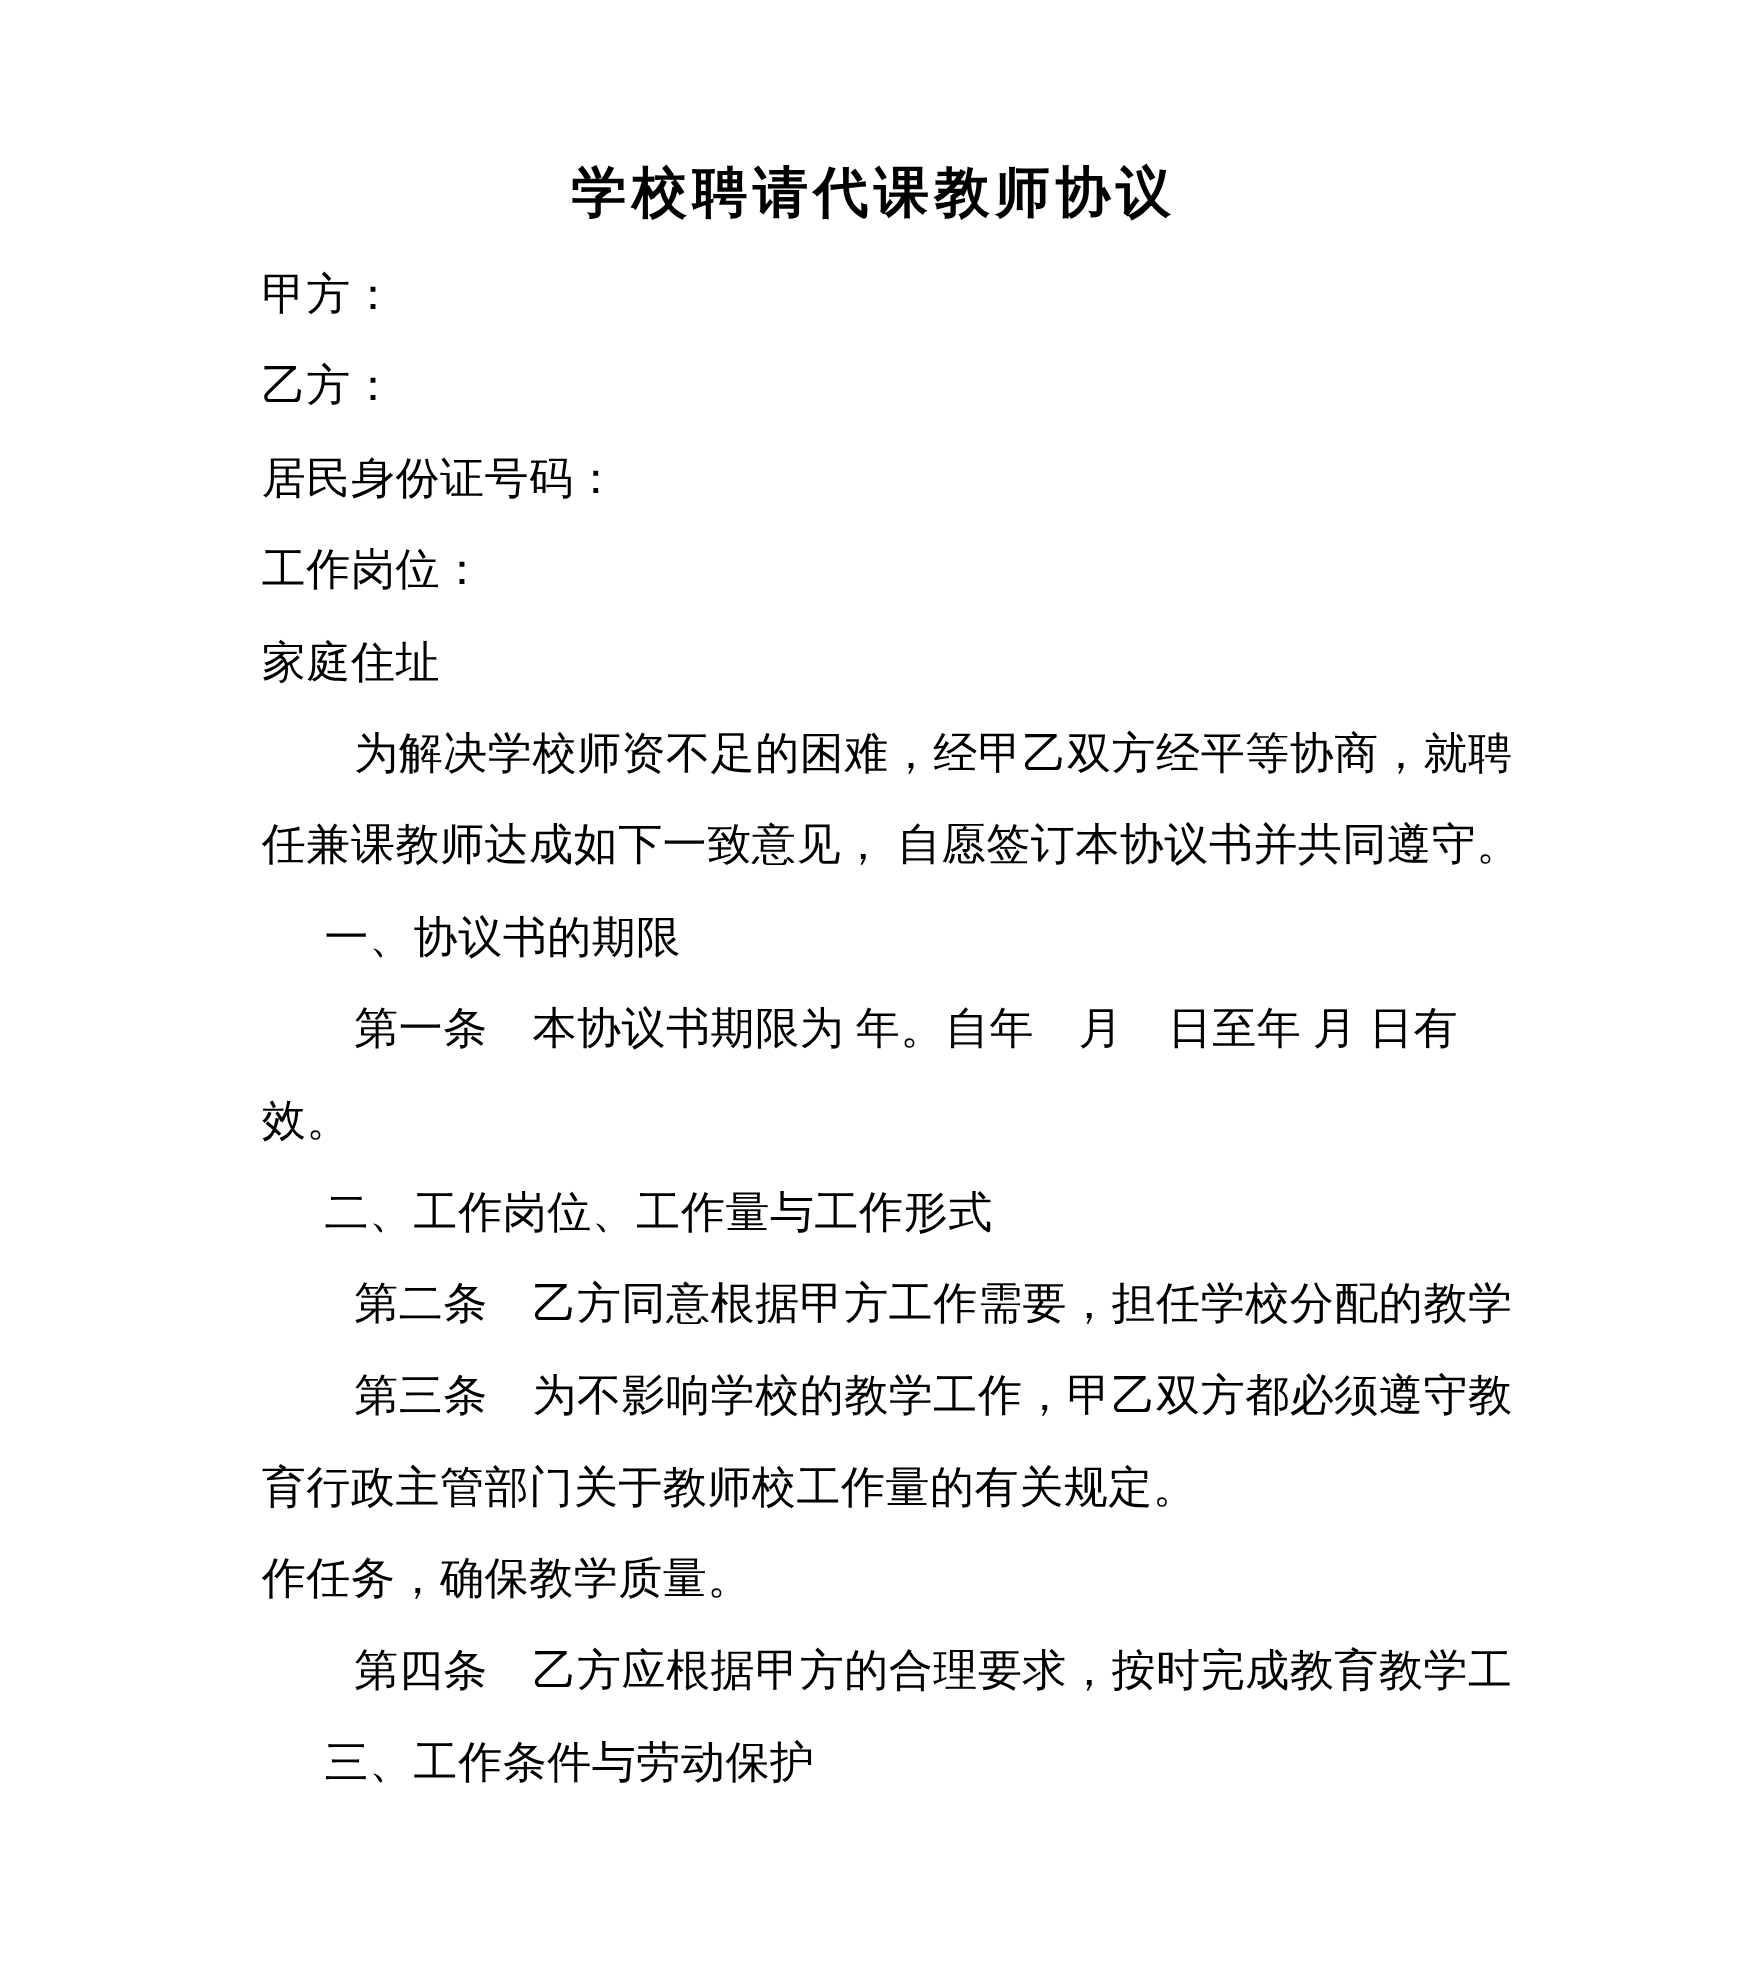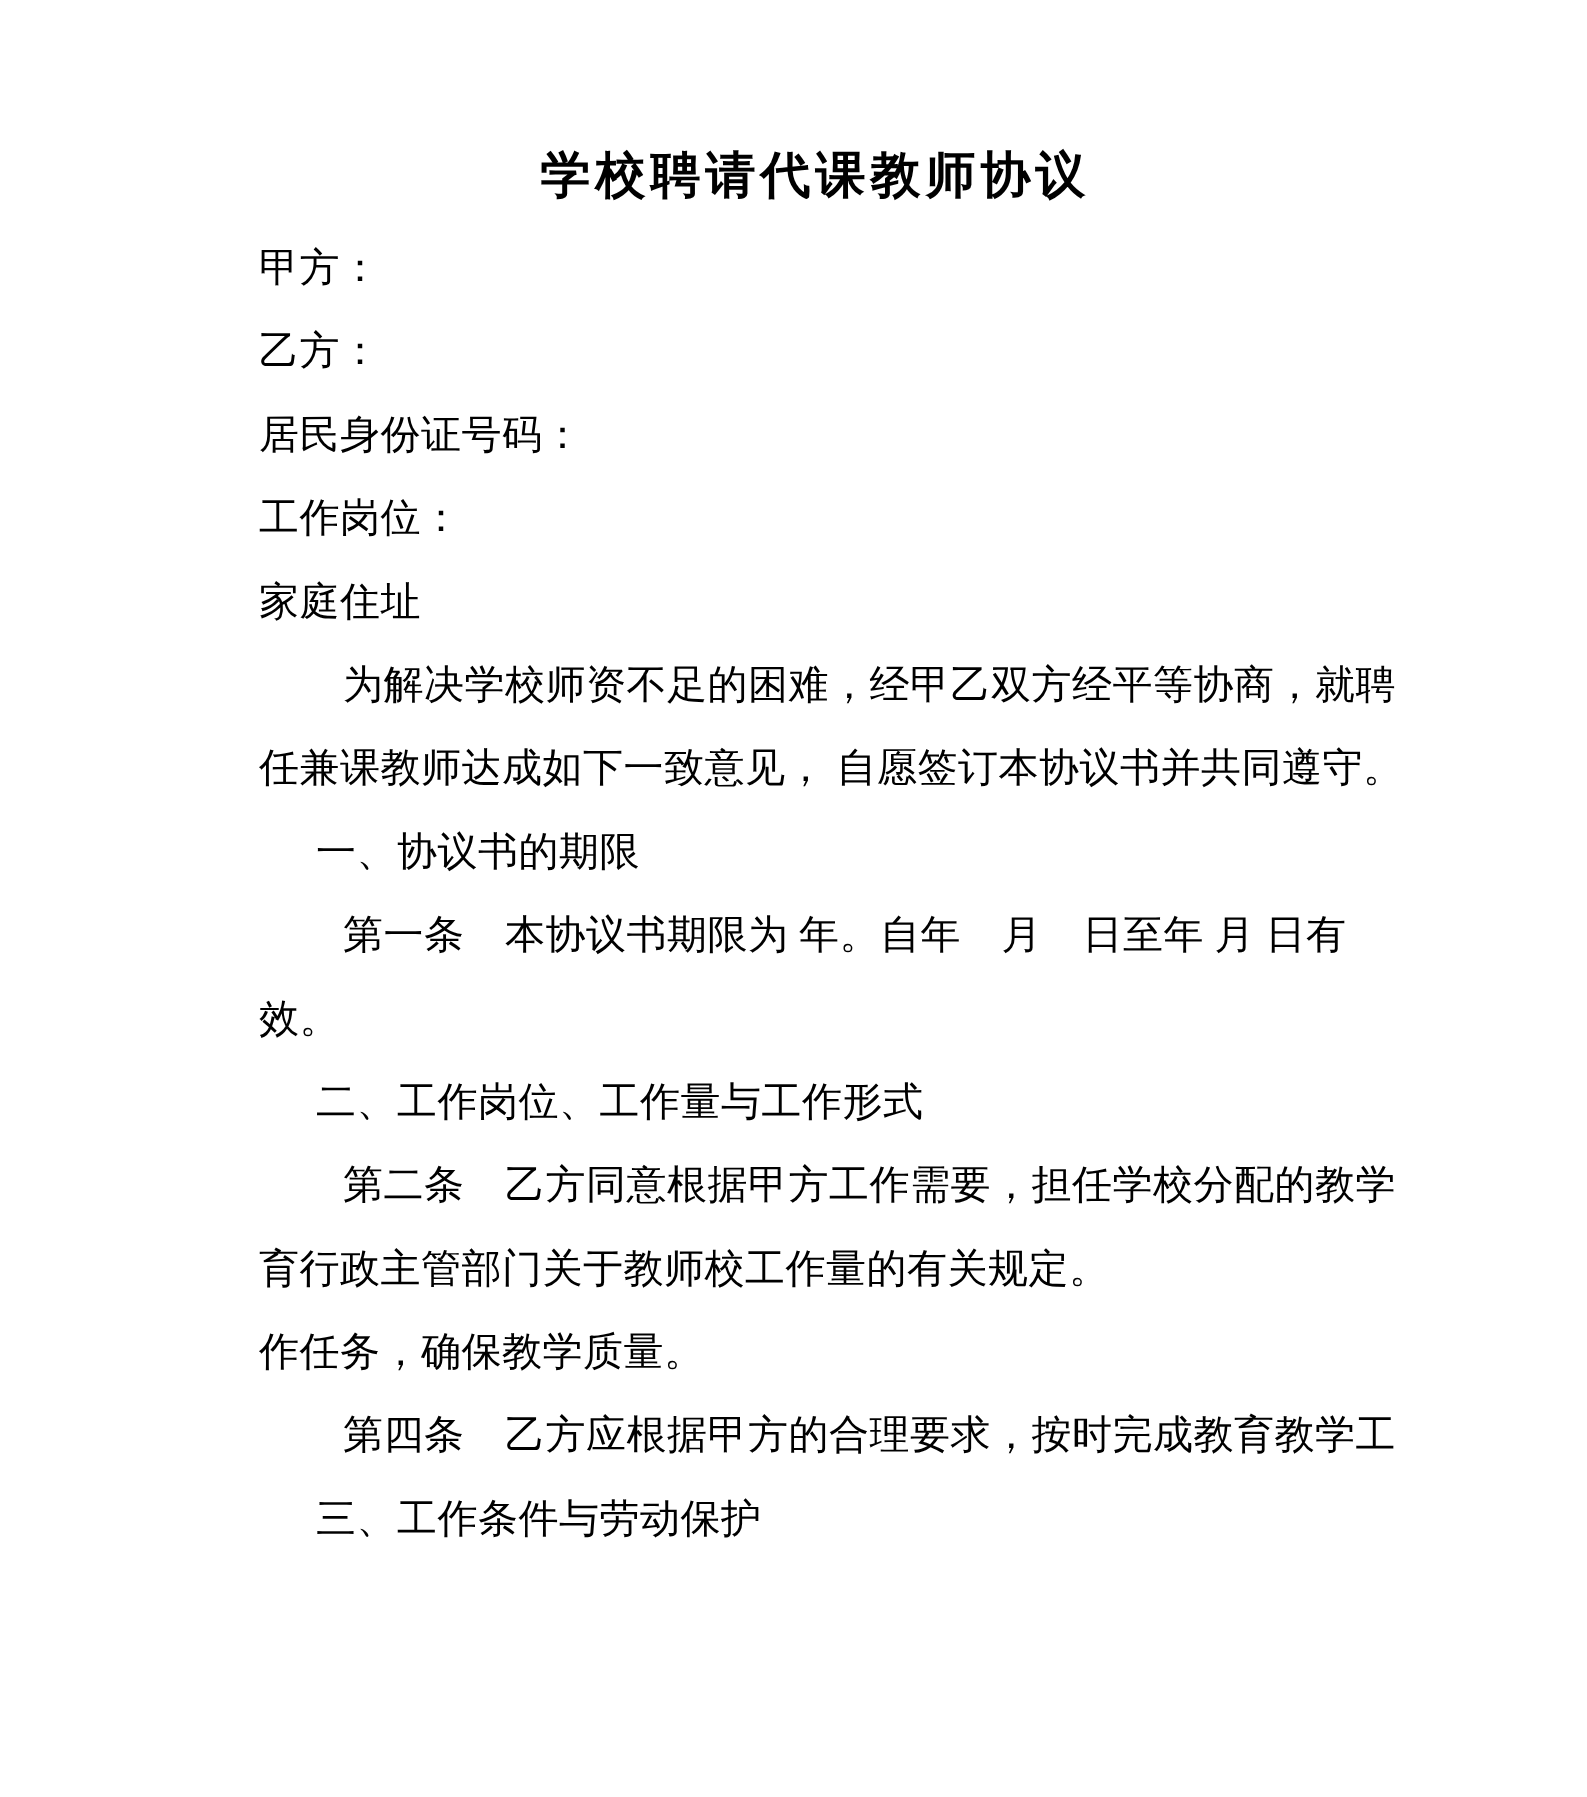--- a/index.html
+++ b/index.html
@@ -15,21 +15,20 @@
   }
   .page {
     position: absolute;
     left: 0;
     top: 0;
     width: 1507px;
     height: 1797px;
     background: #ffffff;
     overflow: hidden;
     color: #000000;
-    margin-left: 21px;
   }
   .doc-title {
     position: absolute;
     top: 145px;
     left: 238px;
     width: 1113px;
     margin: 0;
     text-align: center;
     font-size: 50px;
     line-height: 60px;
@@ -69,18 +68,19 @@
       <div class="line">居民身份证号码：</div>
       <div class="line">工作岗位：</div>
       <div class="line">家庭住址</div>
       <div class="line indent-para">为解决学校师资不足的困难，经甲乙双方经平等协商，就聘</div>
       <div class="line">任兼课教师达成如下一致意见， 自愿签订本协议书并共同遵守。</div>
       <div class="line indent-heading">一、协议书的期限</div>
       <div class="line indent-para">第一条　本协议书期限为 年。自年　月　日至年 月 日有</div>
       <div class="line">效。</div>
       <div class="line indent-heading">二、工作岗位、工作量与工作形式</div>
       <div class="line indent-para">第二条　乙方同意根据甲方工作需要，担任学校分配的教学</div>
+      <div class="line indent-para">第三条　为不影响学校的教学工作，甲乙双方都必须遵守教</div>
       <div class="line">育行政主管部门关于教师校工作量的有关规定。</div>
       <div class="line">作任务，确保教学质量。</div>
       <div class="line indent-para">第四条　乙方应根据甲方的合理要求，按时完成教育教学工</div>
       <div class="line indent-heading">三、工作条件与劳动保护</div>
     </div>
 </div>
 
 </body></html>

